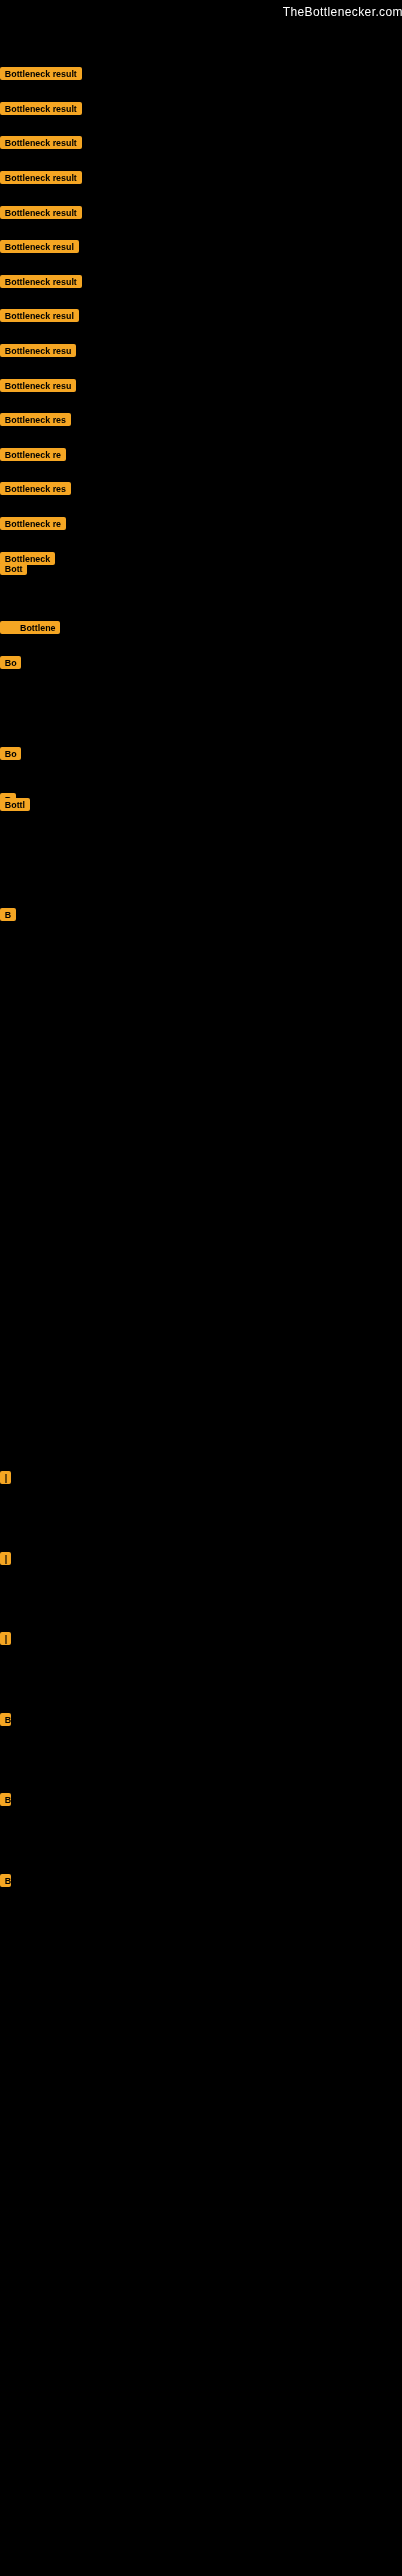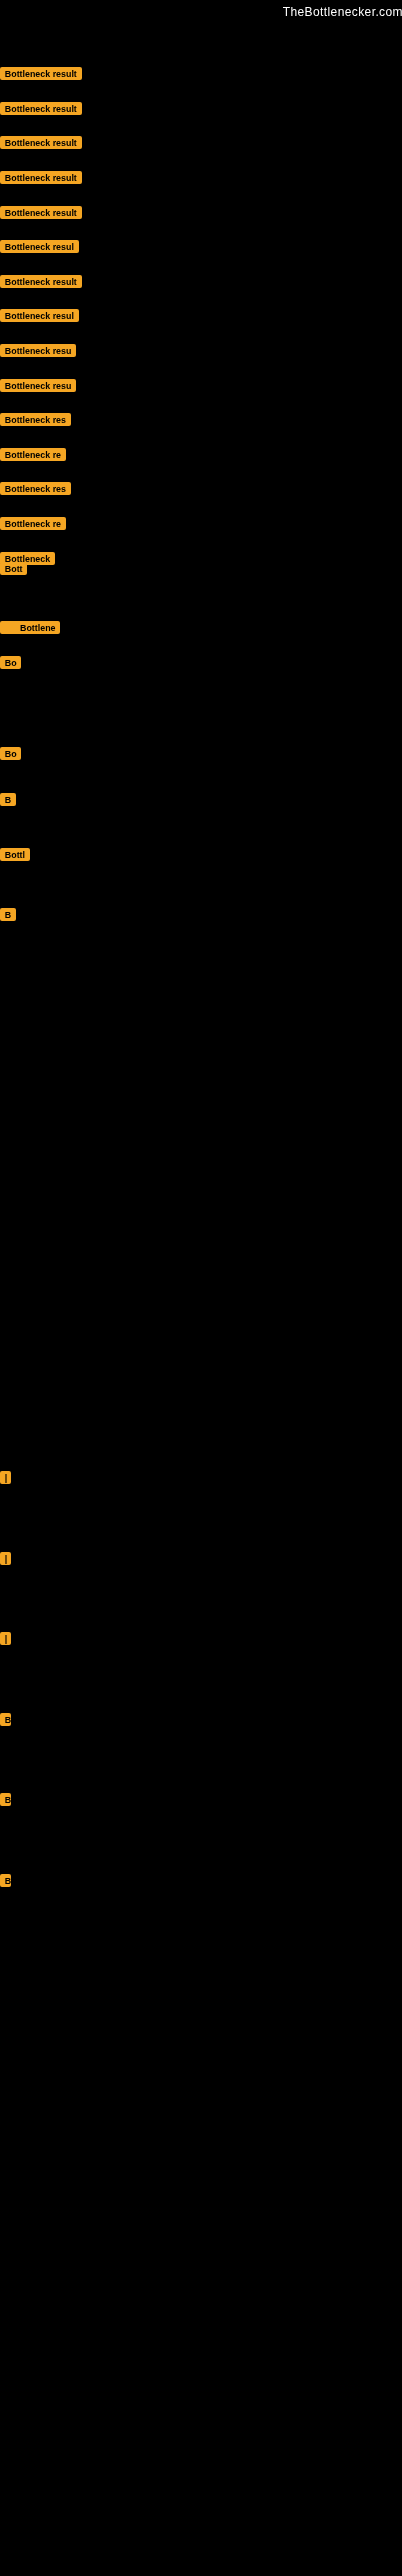--- a/index.html
+++ b/index.html
@@ -57,21 +57,21 @@
     <div class="badge badge-item" style="top: 391px; max-width: 95px;">Bottleneck res</div>
     <div class="badge badge-item" style="top: 426px; max-width: 89px;">Bottleneck re</div>
     <div class="badge badge-item" style="top: 460px; max-width: 87px;">Bottleneck res</div>
     <div class="badge badge-item" style="top: 495px; max-width: 81px;">Bottleneck re</div>
     <div class="badge badge-item" style="top: 530px; max-width: 68px;">Bottleneck</div>
     <div class="badge badge-item" style="top: 540px; max-width: 40px;">Bott</div>
     <div class="badge badge-item" style="top: 599px; max-width: 61px; padding-left: 20px;">Bottlene</div>
     <div class="badge badge-item" style="top: 634px; max-width: 29px;">Bo</div>
     <div class="badge badge-item" style="top: 725px; max-width: 31px;">Bo</div>
     <div class="badge badge-item" style="top: 771px; max-width: 17.7px;">B</div>
-    <div class="badge badge-item" style="top: 826px; max-width: 43px;">Bottl</div>
+    <div class="badge badge-item" style="top: 776px; max-width: 43px;">Bottl</div>
     <div class="badge badge-item" style="top: 886px; max-width: 22.5px;">B</div>
     <div class="badge badge-item" style="top: 1449px; max-width: 11.3px;">|</div>
     <div class="badge badge-item" style="top: 1530px; max-width: 11.3px;">|</div>
     <div class="badge badge-item" style="top: 1610px; max-width: 11.3px;">|</div>
     <div class="badge badge-item" style="top: 1691px; max-width: 11.3px;">B</div>
     <div class="badge badge-item" style="top: 1771px; max-width: 11.3px;">B</div>
     <div class="badge badge-item" style="top: 1852px; max-width: 11.3px;">B</div>
   </div>
 
 

